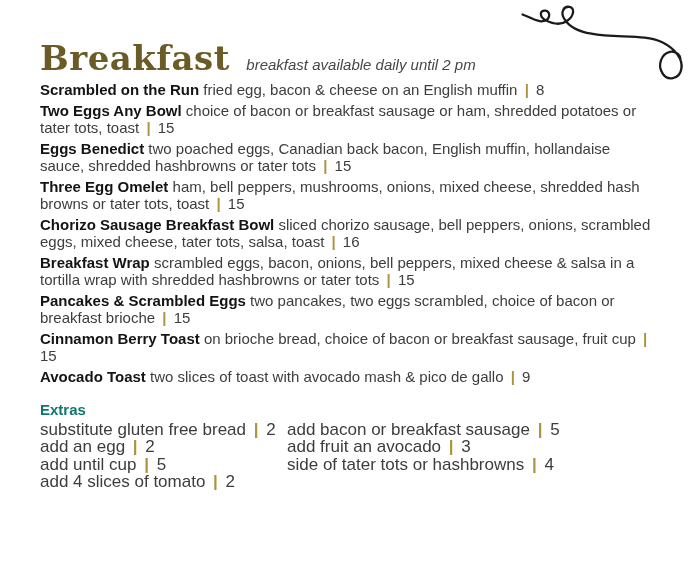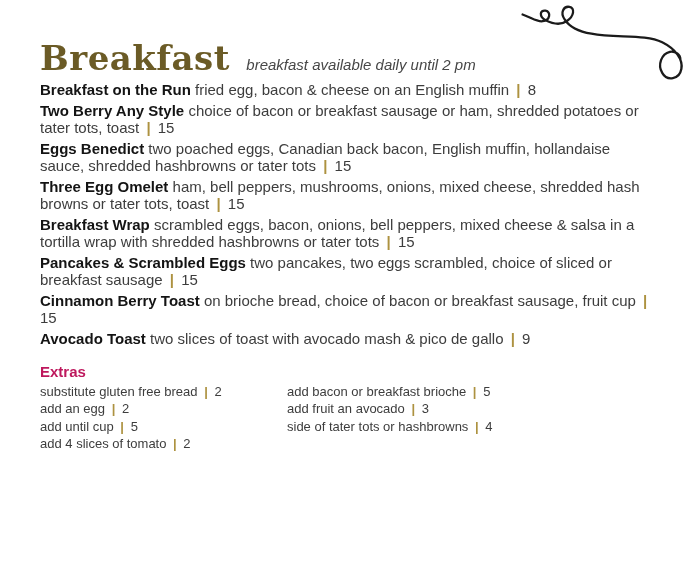--- a/index.html
+++ b/index.html
@@ -56,28 +56,28 @@
     color: var(--pipe_gold, #ad9240);
     font-weight: bold;
     margin: 0 3px;
   }
   .price { color: #3d3d3d; }
   .extras { margin-top: 16px; }
   .extras-heading {
     font-size: 15px;
     line-height: 17.5px;
     font-weight: bold;
-    color: #be185d;
+    color: #0f766e;
     margin-bottom: 2px;
   }
   .extras-columns { display: flex; }
   .extras-col-left { width: 247px; flex: 0 0 247px; }
   .extras-col-right { flex: 1; }
   .extras-row {
-    font-size: 13px;
+    font-size: 17px;
     line-height: 17.6px;
     color: #3d3d3d;
   }
 </style>
 </head>
 <body>
 
 <div class="page">
 
   <svg class="flourish" viewBox="0 0 190 92" fill="none" xmlns="http://www.w3.org/2000/svg">
@@ -89,52 +89,58 @@
 
   <div class="content">
 
     <div class="header">
       <span class="page-title">Breakfast</span>
       <span class="tagline">breakfast available daily until 2 pm</span>
     </div>
 
     <div class="menu-list">
       <p class="menu-item">
-        <span class="item-name">Breakfast on the Run</span>
+        <span class="item-name">Scrambled on the Run</span>
         <span class="item-desc">fried egg, bacon &amp; cheese on an English muffin</span>
         <span class="pipe">|</span>
         <span class="price">8</span>
       </p>
       <p class="menu-item">
-        <span class="item-name">Two Berry Any Style</span>
+        <span class="item-name">Two Eggs Any Bowl</span>
         <span class="item-desc">choice of bacon or breakfast sausage or ham, shredded potatoes or tater tots, toast</span>
         <span class="pipe">|</span>
         <span class="price">15</span>
       </p>
       <p class="menu-item">
         <span class="item-name">Eggs Benedict</span>
         <span class="item-desc">two poached eggs, Canadian back bacon, English muffin, hollandaise sauce, shredded hashbrowns or tater tots</span>
         <span class="pipe">|</span>
         <span class="price">15</span>
       </p>
       <p class="menu-item">
         <span class="item-name">Three Egg Omelet</span>
         <span class="item-desc">ham, bell peppers, mushrooms, onions, mixed cheese, shredded hash browns or tater tots, toast</span>
         <span class="pipe">|</span>
         <span class="price">15</span>
       </p>
       <p class="menu-item">
+        <span class="item-name">Chorizo Sausage Breakfast Bowl</span>
+        <span class="item-desc">sliced chorizo sausage, bell peppers, onions, scrambled eggs, mixed cheese, tater tots, salsa, toast</span>
+        <span class="pipe">|</span>
+        <span class="price">16</span>
+      </p>
+      <p class="menu-item">
         <span class="item-name">Breakfast Wrap</span>
         <span class="item-desc">scrambled eggs, bacon, onions, bell peppers, mixed cheese &amp; salsa in a tortilla wrap with shredded hashbrowns or tater tots</span>
         <span class="pipe">|</span>
         <span class="price">15</span>
       </p>
       <p class="menu-item">
         <span class="item-name">Pancakes &amp; Scrambled Eggs</span>
-        <span class="item-desc">two pancakes, two eggs scrambled, choice of sliced or breakfast sausage</span>
+        <span class="item-desc">two pancakes, two eggs scrambled, choice of bacon or breakfast brioche</span>
         <span class="pipe">|</span>
         <span class="price">15</span>
       </p>
       <p class="menu-item">
         <span class="item-name">Cinnamon Berry Toast</span>
         <span class="item-desc">on brioche bread, choice of bacon or breakfast sausage, fruit cup</span>
         <span class="pipe">|</span>
         <span class="price">15</span>
       </p>
       <p class="menu-item">
@@ -165,21 +171,21 @@
             <span class="price">5</span>
           </div>
           <div class="extras-row">
             <span>add 4 slices of tomato</span>
             <span class="pipe">|</span>
             <span class="price">2</span>
           </div>
         </div>
         <div class="extras-col-right">
           <div class="extras-row">
-            <span>add bacon or breakfast brioche</span>
+            <span>add bacon or breakfast sausage</span>
             <span class="pipe">|</span>
             <span class="price">5</span>
           </div>
           <div class="extras-row">
             <span>add fruit an avocado</span>
             <span class="pipe">|</span>
             <span class="price">3</span>
           </div>
           <div class="extras-row">
             <span>side of tater tots or hashbrowns</span>

